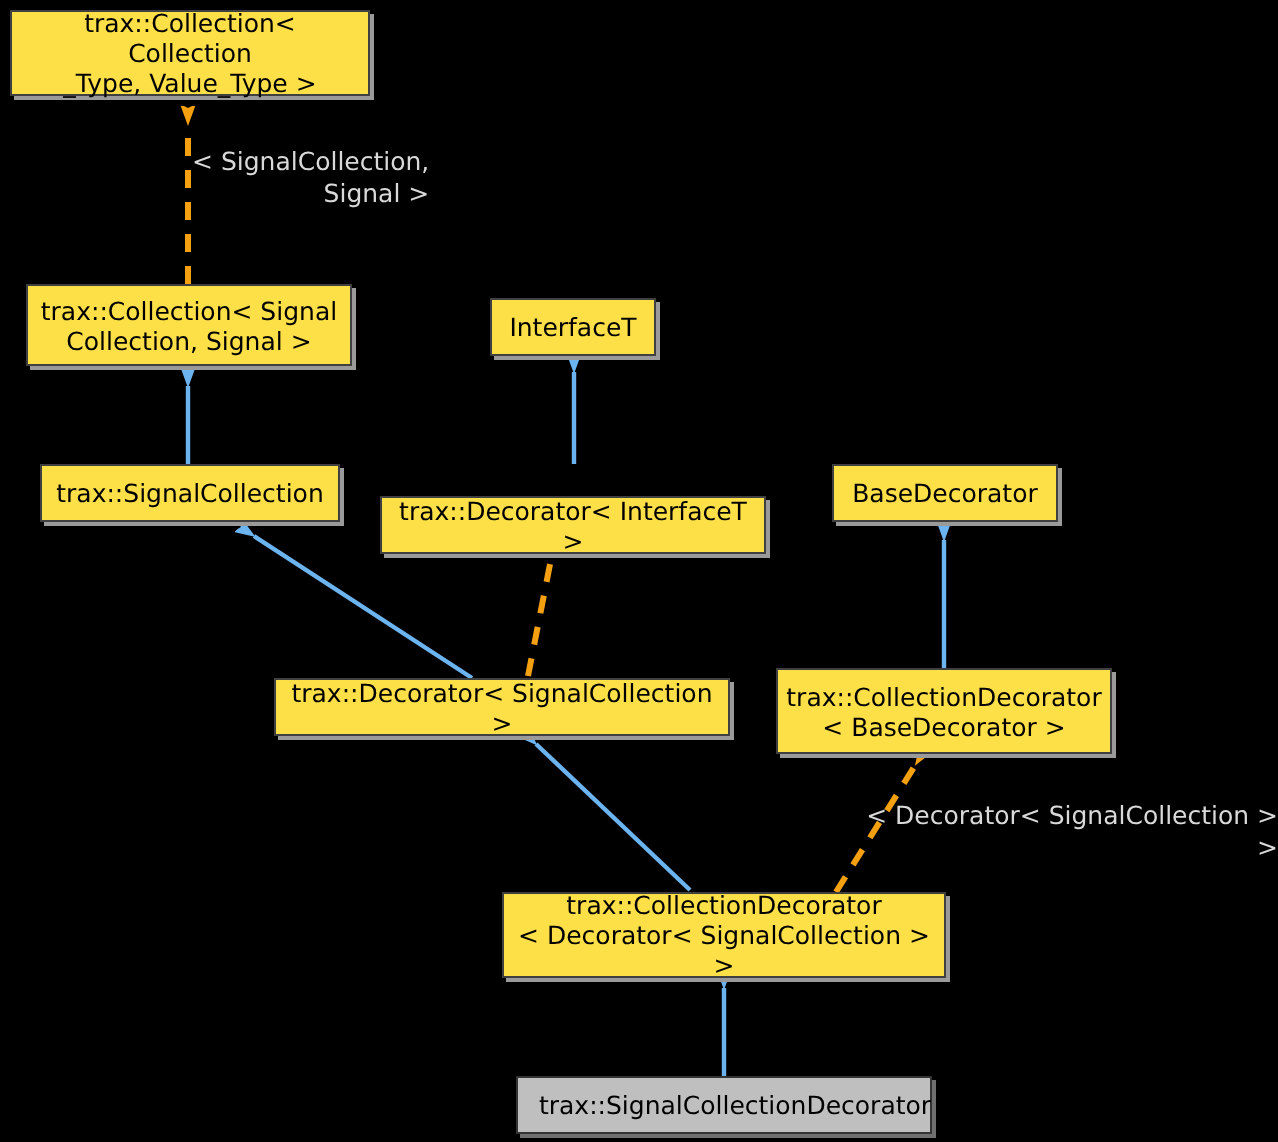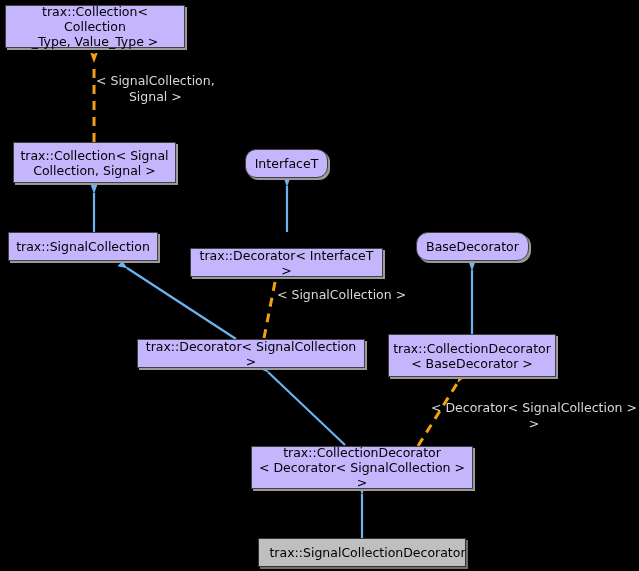--- a/index.html
+++ b/index.html
@@ -11,21 +11,21 @@
     position: relative;
     width: 639px;
     height: 571px;
     background: #000000;
     overflow: hidden;
     font-family: "DejaVu Sans", sans-serif;
   }
   .node {
     position: absolute;
     box-sizing: border-box;
-    background: #c4b5fd;
+    background: #fde047;
     border: 1px solid #404040;
     box-shadow: 2px 2px 0 0 #9a9a9a;
     display: flex;
     align-items: center;
     justify-content: center;
     text-align: center;
     color: #000000;
     font-size: 12.5px;
     line-height: 15px;
     letter-spacing: 0px;
@@ -40,21 +40,21 @@
   .node .label {
     display: block;
     white-space: pre-line;
   }
   .edge-label {
     position: absolute;
     color: #d9d9d9;
     font-size: 12.5px;
     line-height: 16px;
     white-space: pre-line;
-    text-align: center;
+    text-align: right;
   }
   svg.edges {
     position: absolute;
     left: 0;
     top: 0;
     width: 639px;
     height: 571px;
     pointer-events: none;
   }
 </style>
@@ -113,33 +113,33 @@
   <div class="node" style="left:5px; top:5px; width:180px; height:43px;">
     <span class="label">trax::Collection&lt; Collection
 _Type, Value_Type &gt;</span>
   </div>
 
   <div class="node" style="left:13px; top:142px; width:163px; height:41px;">
     <span class="label">trax::Collection&lt; Signal
 Collection, Signal &gt;</span>
   </div>
 
-  <div class="node" style="left:245px; top:149px; width:83px; height:29px;border-radius:11px;">
+  <div class="node" style="left:245px; top:149px; width:83px; height:29px;">
     <span class="label">InterfaceT</span>
   </div>
 
-  <div class="node" style="left:8px; top:232px; width:150px; height:29px;">
+  <div class="node" style="left:20px; top:232px; width:150px; height:29px;">
     <span class="label">trax::SignalCollection</span>
   </div>
 
   <div class="node" style="left:190px; top:248px; width:193px; height:29px;">
     <span class="label">trax::Decorator&lt; InterfaceT &gt;</span>
   </div>
 
-  <div class="node" style="left:416px; top:232px; width:113px; height:29px;border-radius:12px;">
+  <div class="node" style="left:416px; top:232px; width:113px; height:29px;">
     <span class="label">BaseDecorator</span>
   </div>
 
   <div class="node" style="left:137px; top:339px; width:228px; height:29px;">
     <span class="label">trax::Decorator&lt; SignalCollection &gt;</span>
   </div>
 
   <div class="node" style="left:388px; top:334px; width:168px; height:43px;">
     <span class="label">trax::CollectionDecorator
 &lt; BaseDecorator &gt;</span>
@@ -150,17 +150,16 @@
 &lt; Decorator&lt; SignalCollection &gt; &gt;</span>
   </div>
 
   <div class="node highlight" style="left:258px; top:538px; width:208px; height:29px;padding-left:15px;">
     <span class="label">trax::SignalCollectionDecorator</span>
   </div>
 
   <div class="edge-label" style="left:96px; top:73px;">&lt; SignalCollection,
     Signal &gt;</div>
 
-  <div class="edge-label" style="left:277px; top:287px;">&lt; SignalCollection &gt;</div>
 
   <div class="edge-label" style="left:429px; top:400px;">&lt; Decorator&lt; SignalCollection &gt; &gt;</div>
 
 </div>
 
 </body></html>

